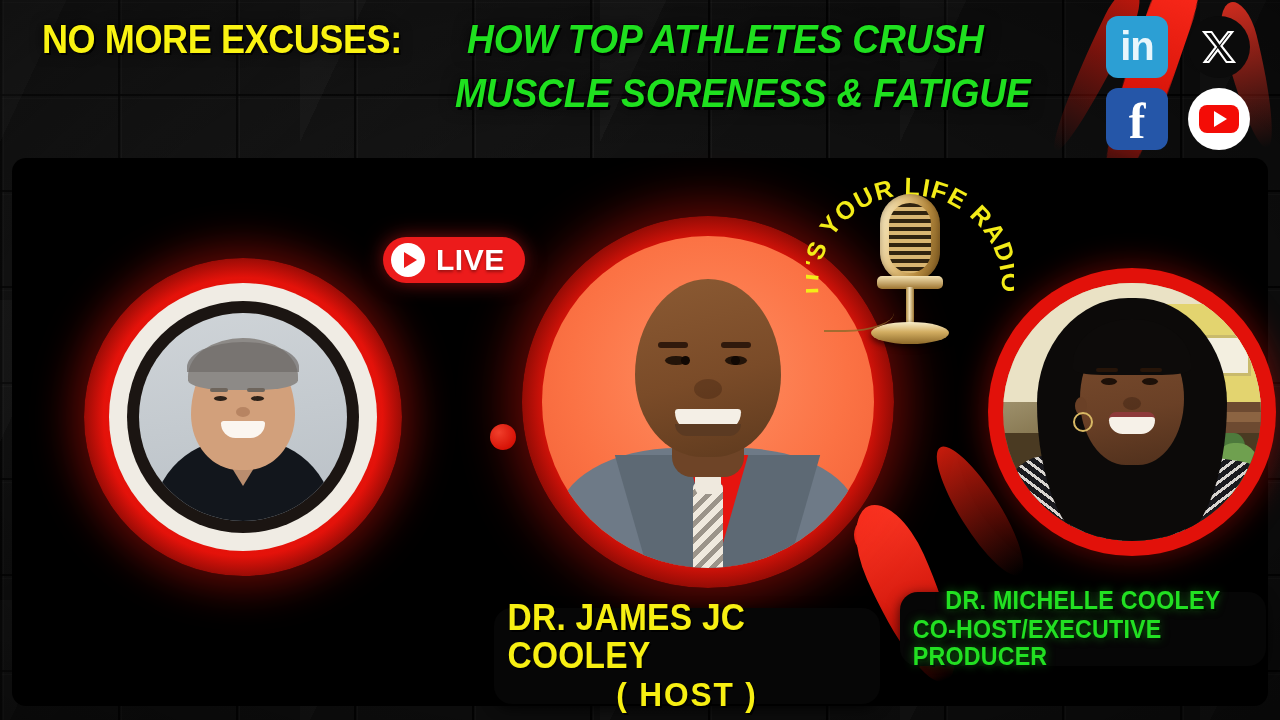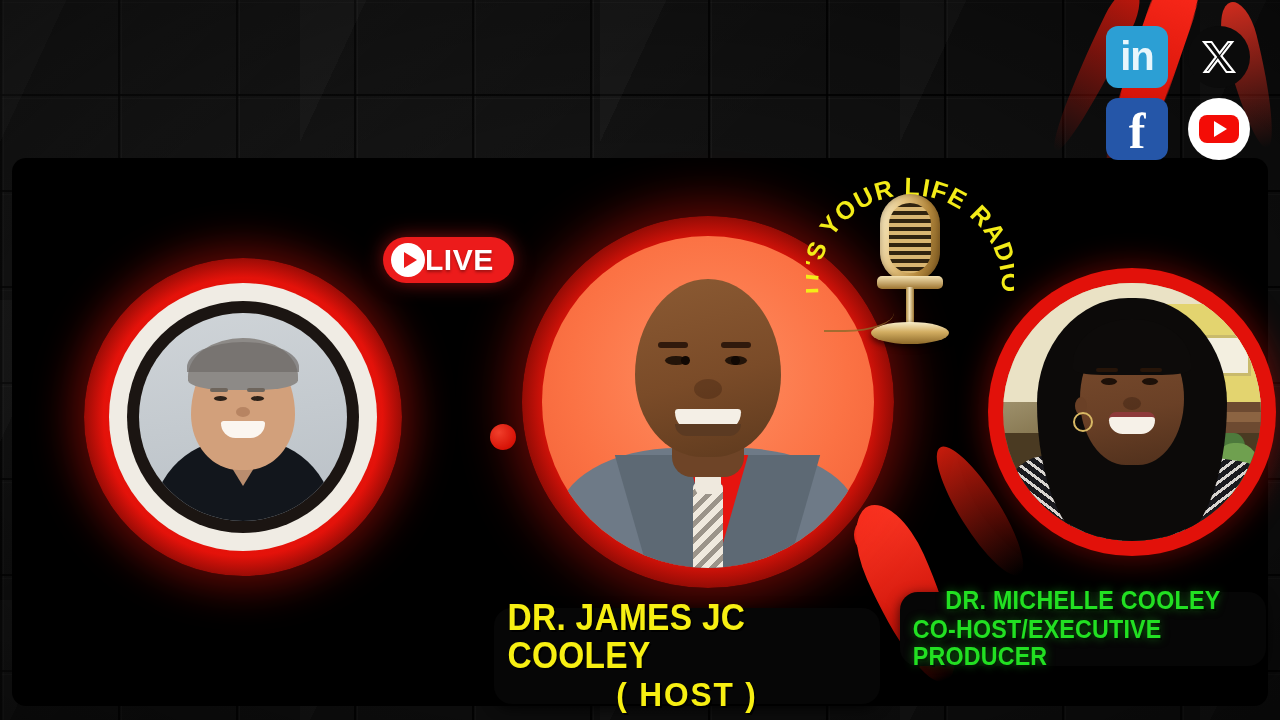--- a/index.html
+++ b/index.html
@@ -139,21 +139,21 @@
     transform:scaleX(.93);
     transform-origin:left center;
     text-shadow:
       2px 3px 0 rgba(0,0,0,.9),
       -1px -1px 0 rgba(0,0,0,.55),
       0 0 16px rgba(0,0,0,.85);
   }
 
   
   .socials{
-    position:absolute;top:26px;right:24px;
+    position:absolute;top:16px;right:24px;
     display:grid;grid-template-columns:68px 68px;grid-gap:10px 14px;
     z-index:8;
   }
   .soc{
     width:62px;height:62px;
     display:flex;align-items:center;justify-content:center;
     position:relative;
   }
   .soc-linkedin{
     background:#2c9fd4;border-radius:12px;
@@ -343,21 +343,21 @@
     background:#8d3a3a;border-radius:18px 18px 0 0;}
   .mc-ear{left:28%;top:44%;width:12px;height:18px;background:#6a4026;border-radius:50%;}
   .mc-hoop{left:27%;top:50%;width:16px;height:16px;border:2px solid #d8b864;
     border-radius:50%;background:transparent;}
 
   
   .live{
     position:absolute;left:383px;top:237px;z-index:9;
     background:#ec1b1b;border-radius:26px;
     height:46px;padding:0 20px 0 8px;
-    display:flex;align-items:center;gap:0;
+    display:flex;align-items:center;gap:11px;
     box-shadow:0 0 20px rgba(236,27,27,.55), 0 3px 8px rgba(0,0,0,.6);
   }
   .live-play{
     width:34px;height:34px;border-radius:50%;background:#fff;
     display:flex;align-items:center;justify-content:center;
   }
   .live-play i{
     display:block;width:0;height:0;
     border-left:13px solid #ec1b1b;
     border-top:8px solid transparent;border-bottom:8px solid transparent;
@@ -469,20 +469,29 @@
 
   <div class="bg-blocks"></div>
   <div class="bg-vig"></div>
 
   <div class="streak streak-tr1"></div>
   <div class="streak streak-tr2"></div>
   <div class="streak streak-tr3"></div>
   <div class="streak streak-bl1"></div>
   <div class="streak streak-bl2"></div>
 
+  <div class="headline">
+    <div class="hl-row">
+      <span class="hl-yellow">NO MORE EXCUSES:</span>
+      <span class="hl-green">HOW TOP ATHLETES CRUSH</span>
+    </div>
+    <div class="hl-row hl-row2">
+      <span class="hl-green">MUSCLE SORENESS &amp; FATIGUE</span>
+    </div>
+  </div>
 
   <div class="socials">
     <div class="soc soc-linkedin">
       <span class="glyph">in</span>
     </div>
     <div class="soc soc-x">
       <svg viewBox="0 0 24 24" aria-hidden="true">
         <path d="M2 2 L10 12 L2.4 22 H5.1 L11.2 13.9 L17 22 H22 L13.6 11.3 L20.8 2 H18.1 L12.4 9.5 L7 2 Z" fill="none" stroke="#ffffff" stroke-width="1.4"></path>
       </svg>
     </div>

